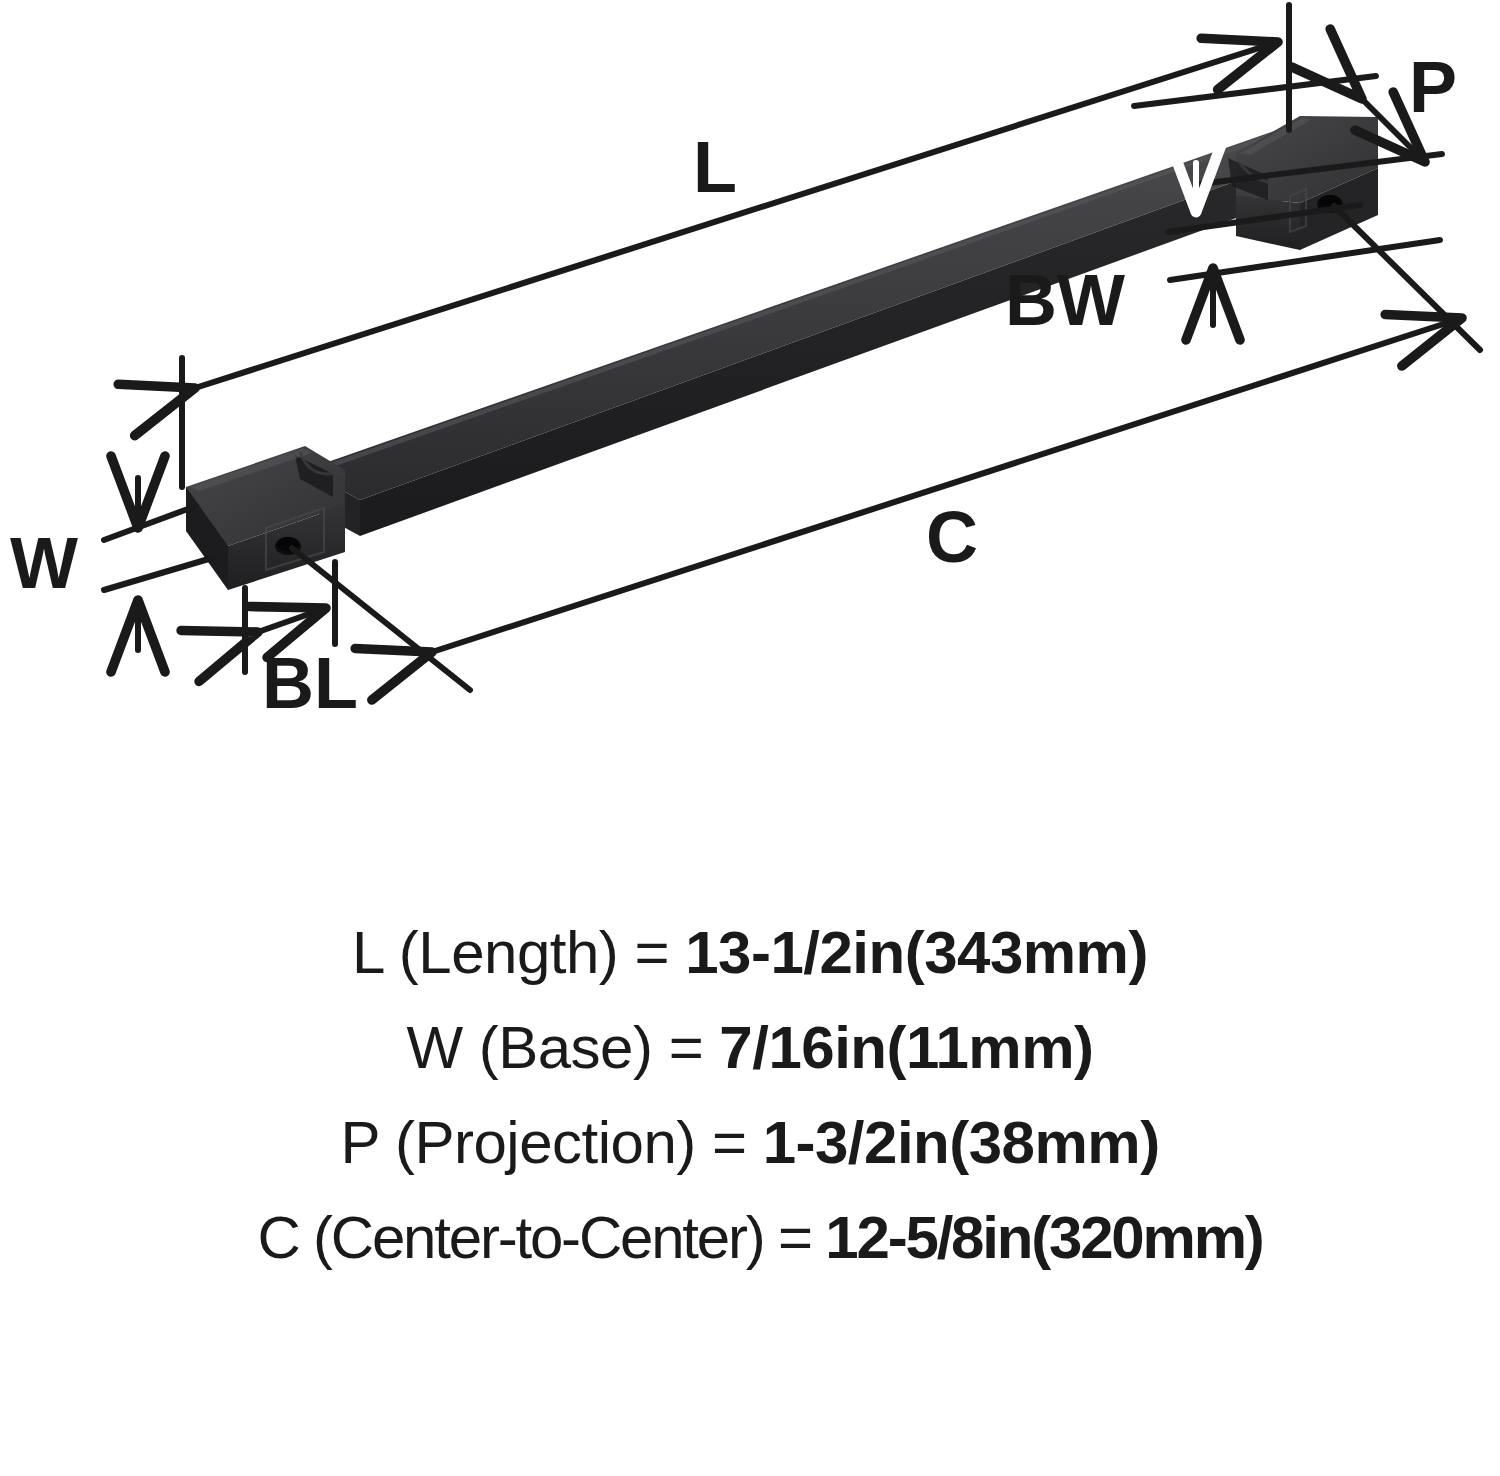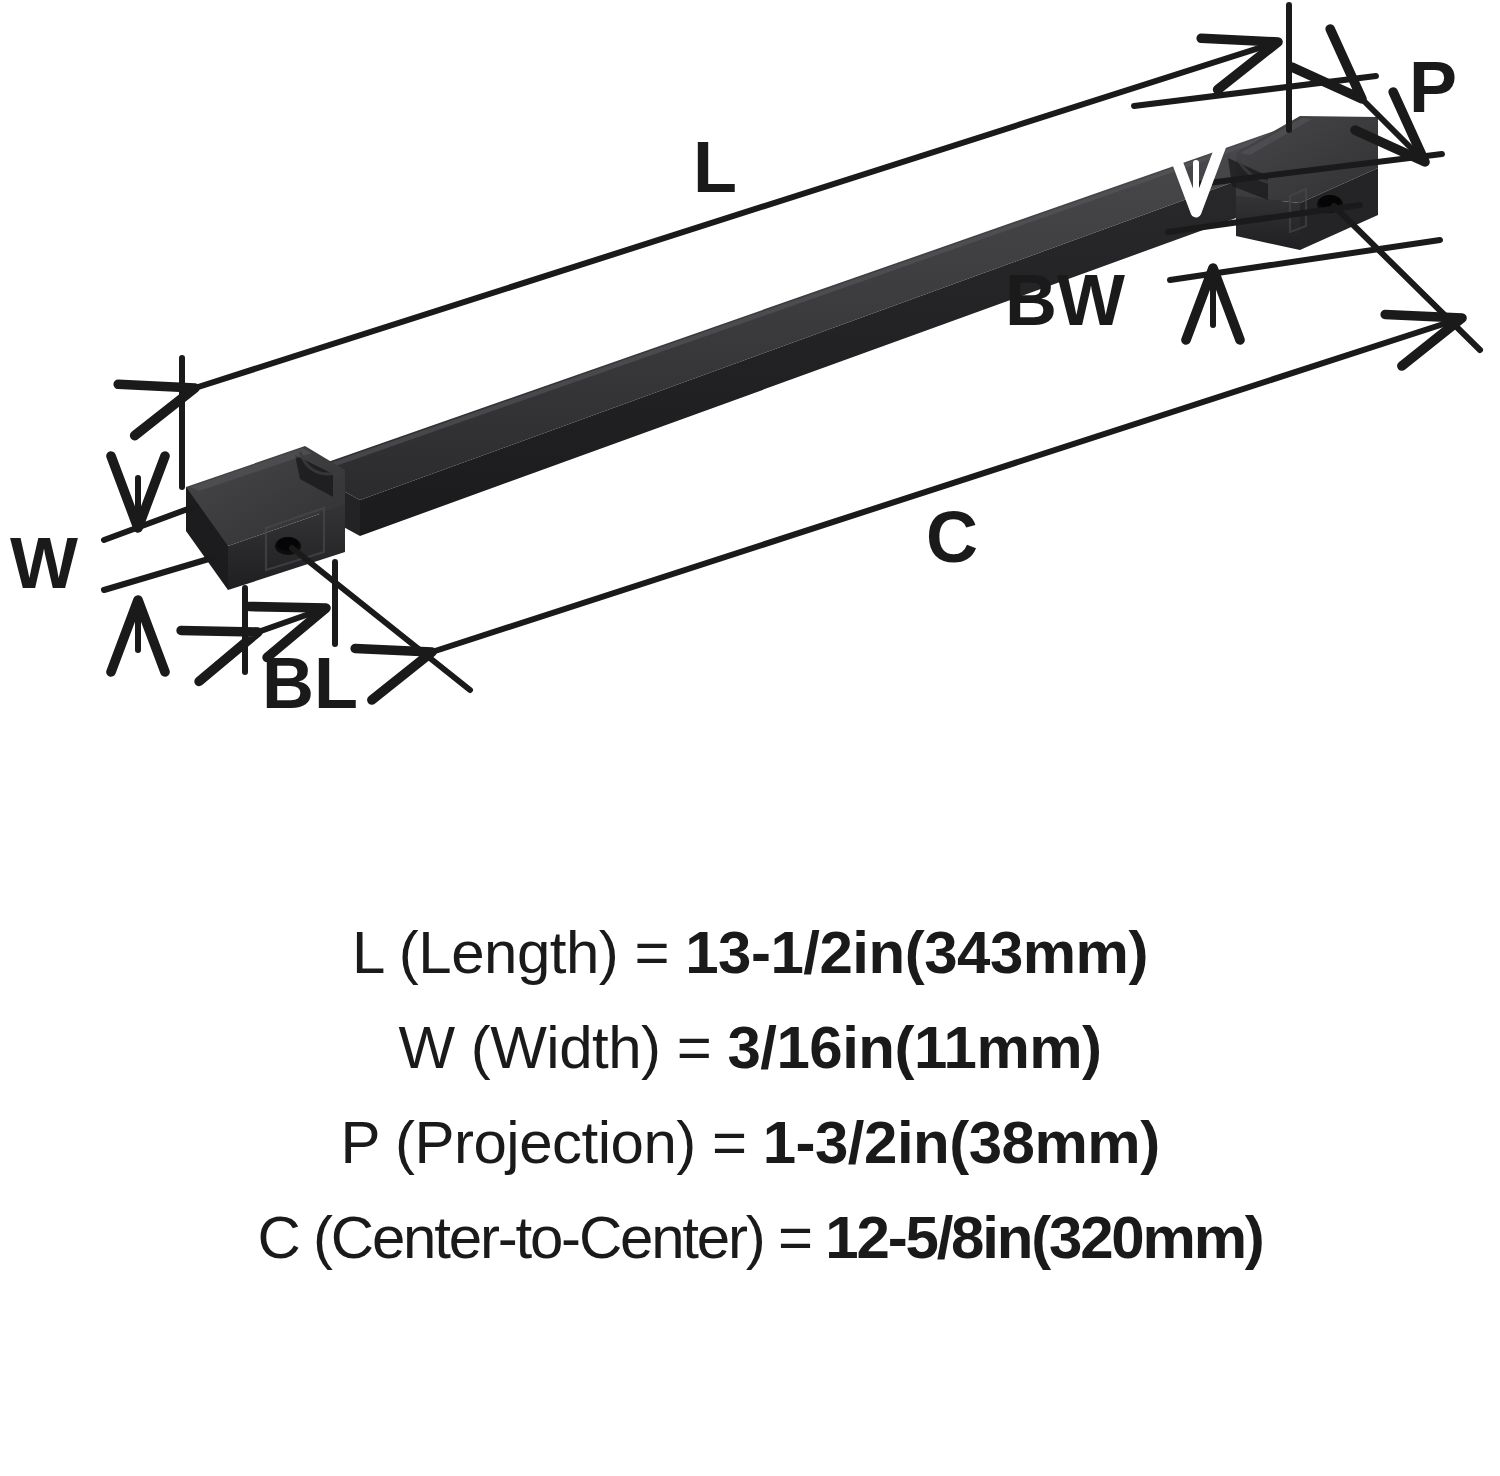--- a/index.html
+++ b/index.html
@@ -227,21 +227,21 @@
     </svg>
   </div>
 
   <div id="spec-list">
 
     <div class="spec-row">
       <span class="spec-label">L (Length) = </span><span class="spec-value">13-1/2in(343mm)</span>
     </div>
 
     <div class="spec-row">
-      <span class="spec-label">W (Width) = </span><span class="spec-value">3/16in(11mm)</span>
+      <span class="spec-label">W (Base) = </span><span class="spec-value">7/16in(11mm)</span>
     </div>
 
     <div class="spec-row">
       <span class="spec-label">P (Projection) = </span><span class="spec-value">1-3/2in(38mm)</span>
     </div>
 
     <div class="spec-row row-c">
       <span class="spec-label">C (Center-to-Center) = </span><span class="spec-value">12-5/8in(320mm)</span>
     </div>
 

